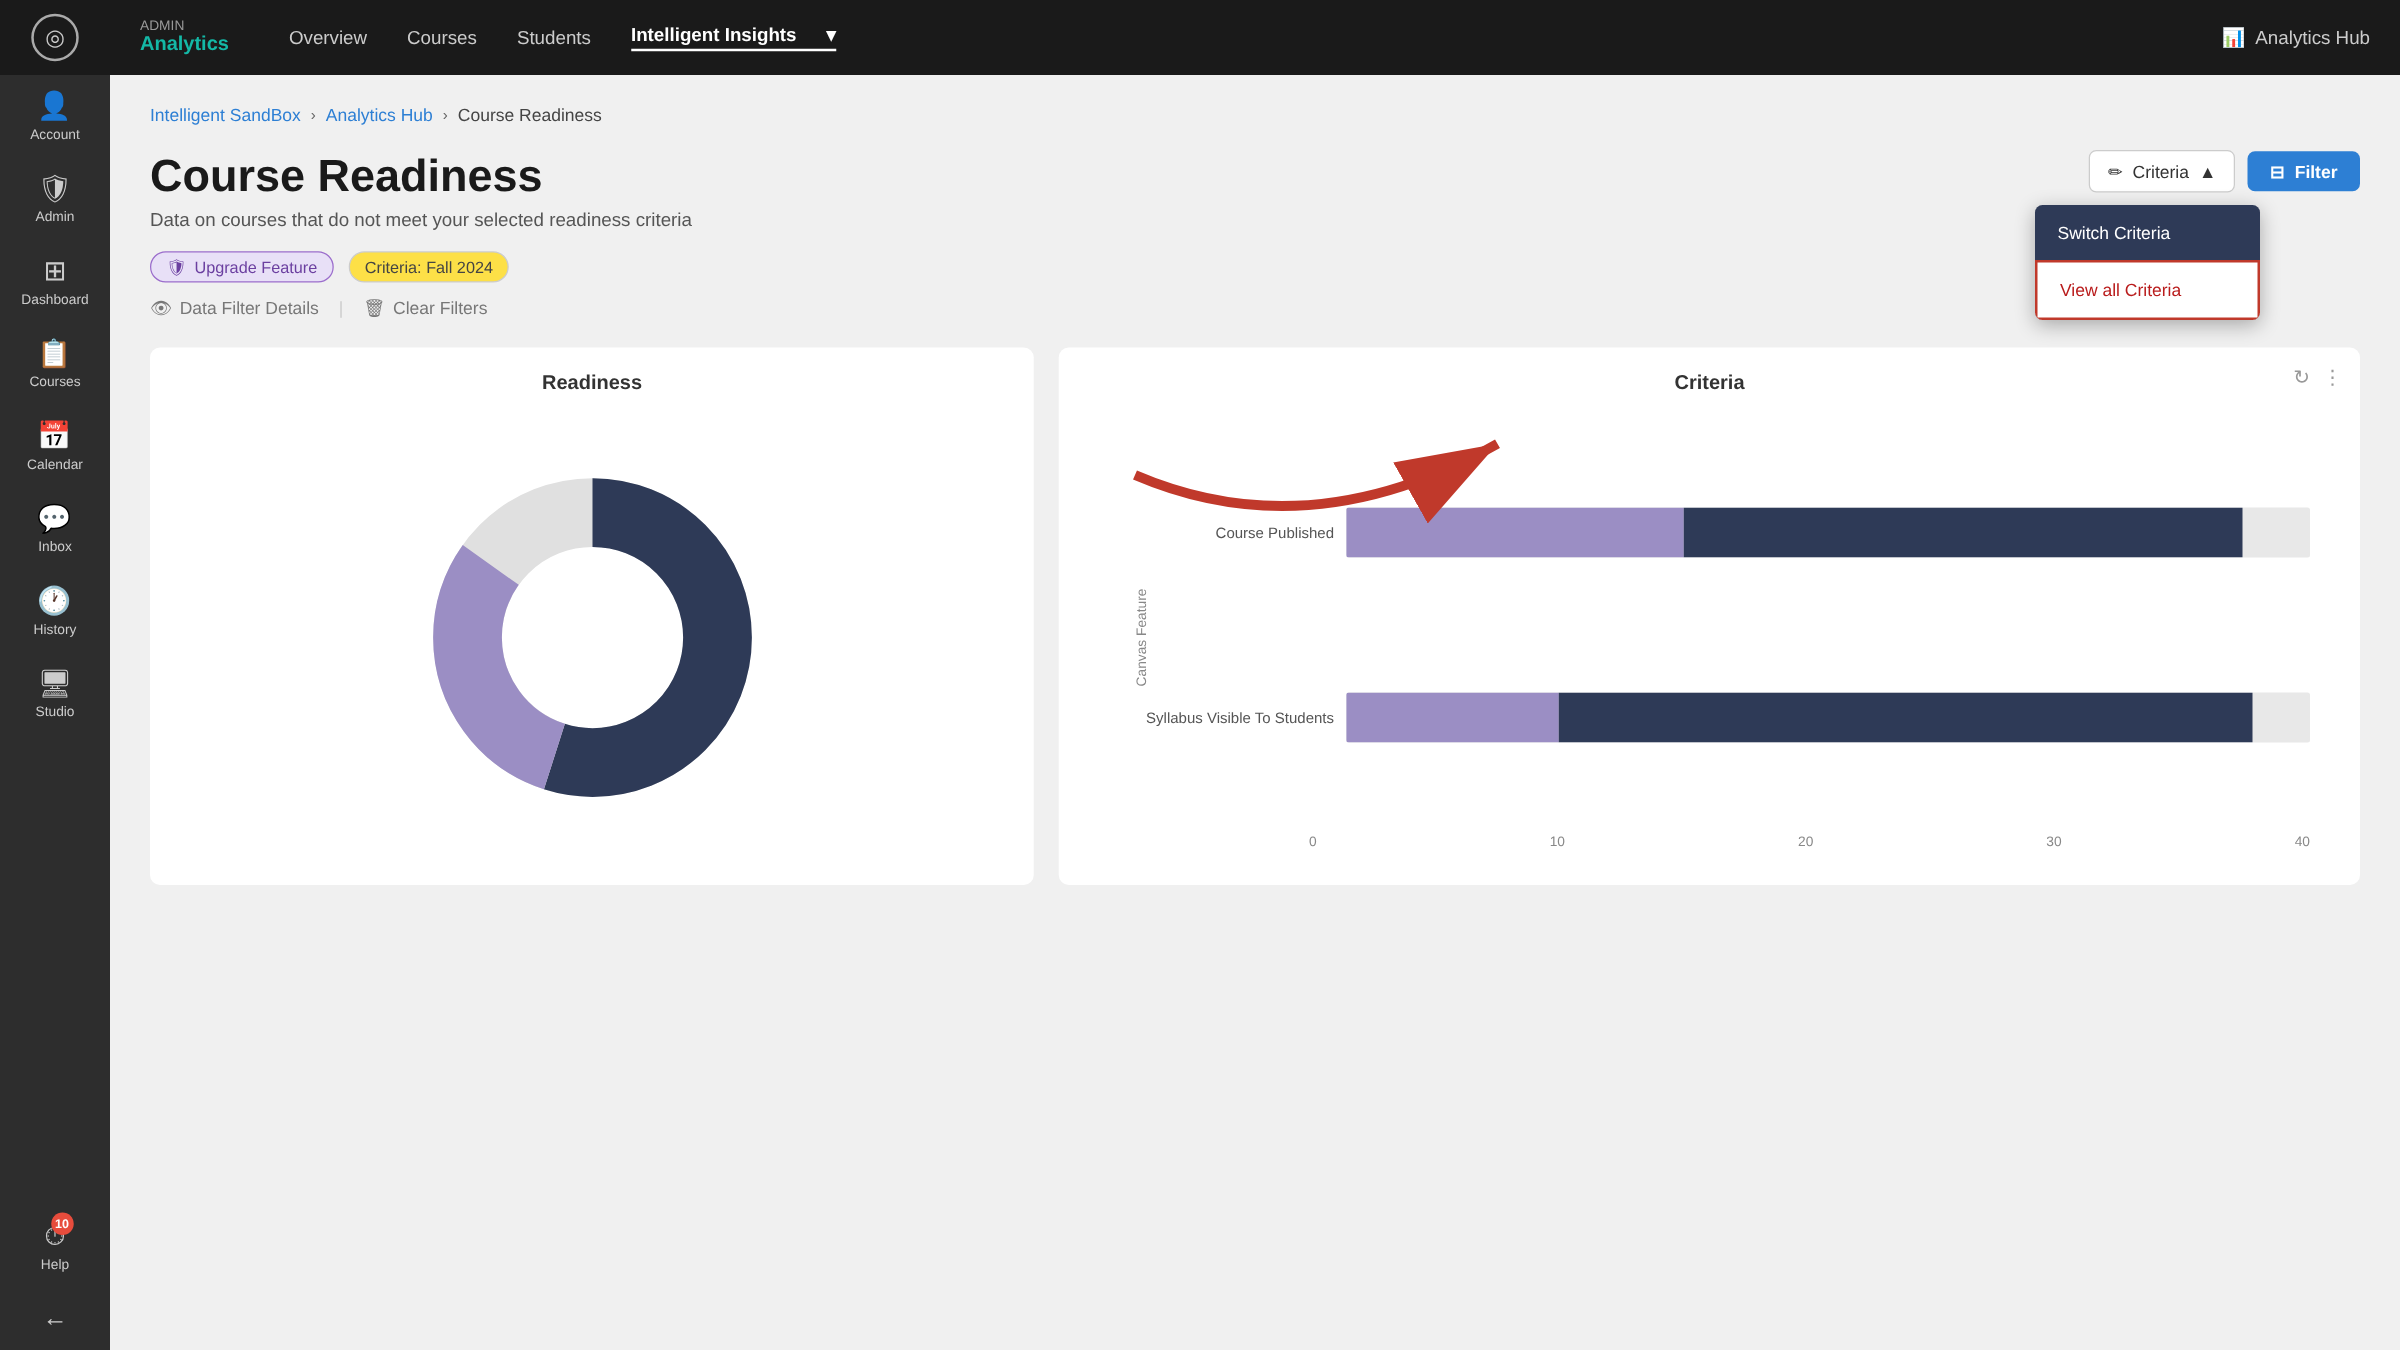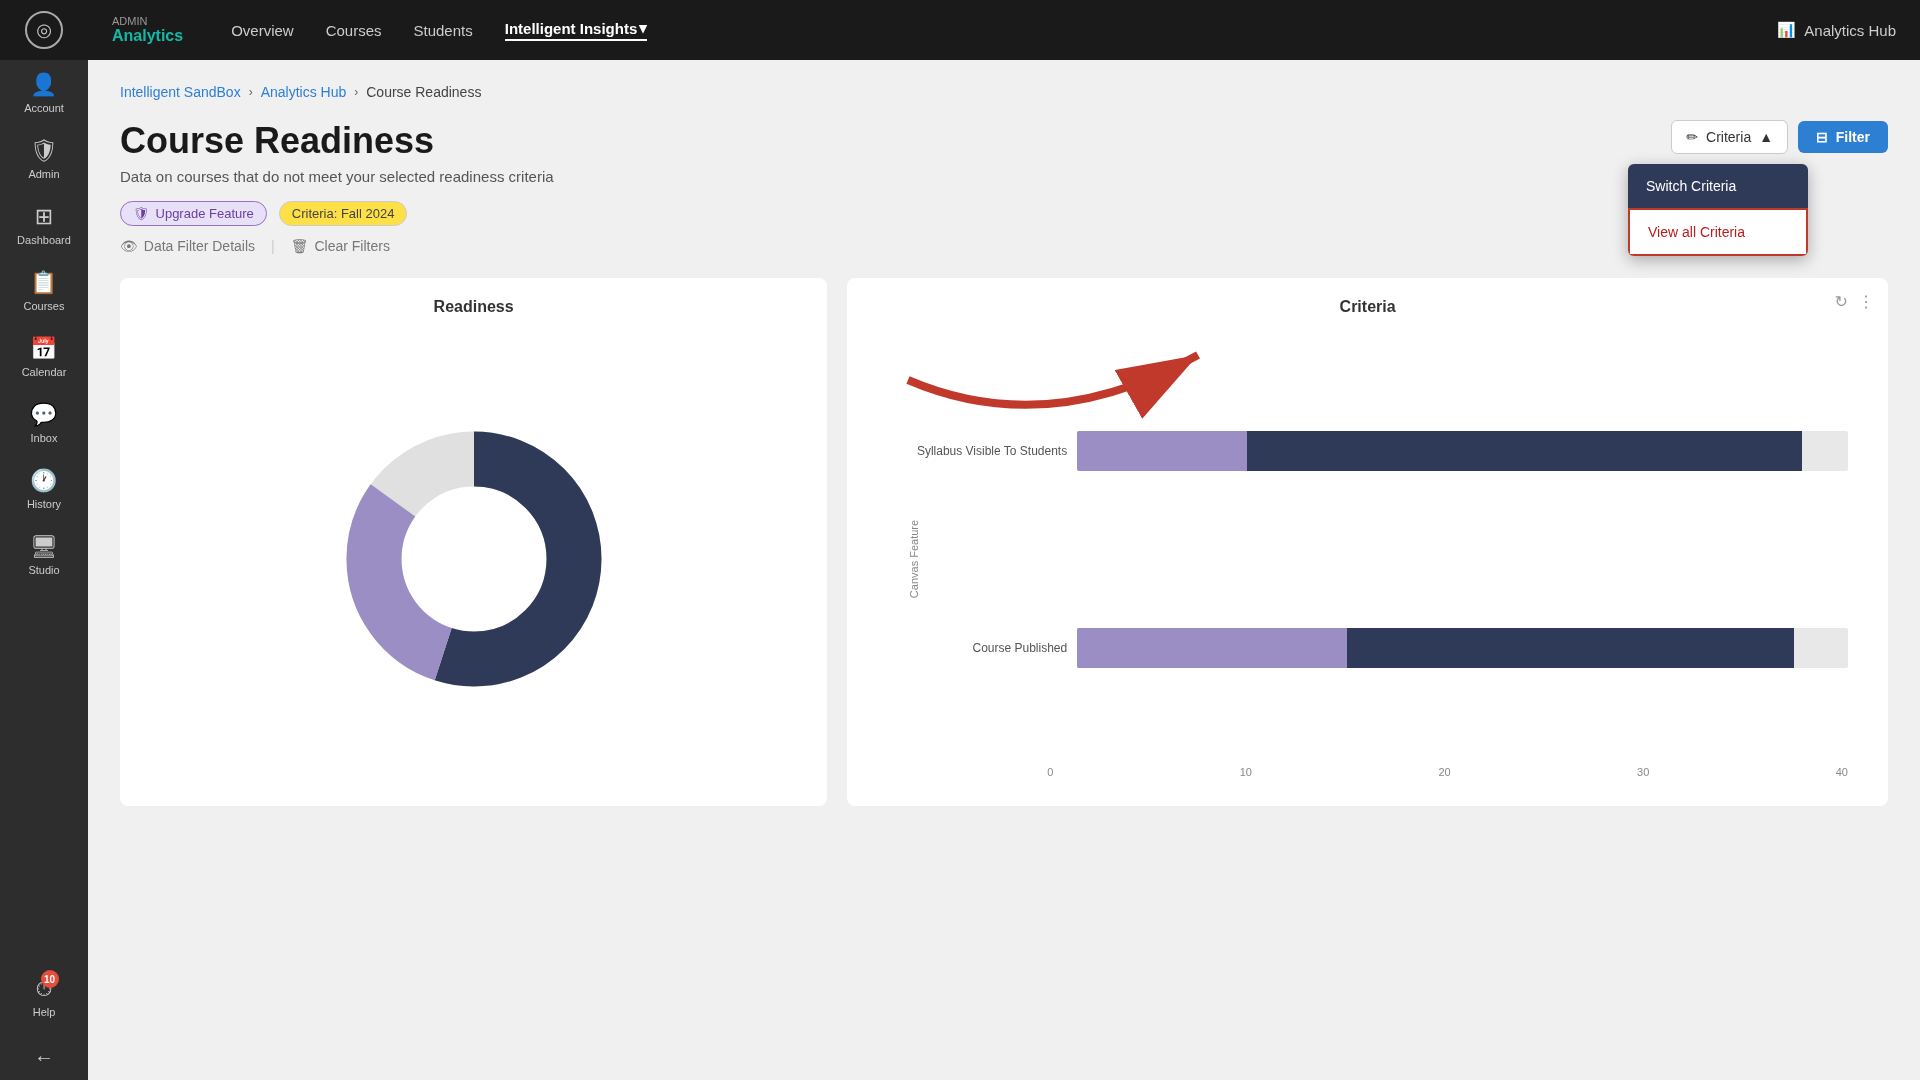--- a/index.html
+++ b/index.html
@@ -124,21 +124,21 @@
     .topnav-link {
       color: #ccc;
       font-size: 15px;
       cursor: pointer;
       text-decoration: none;
       padding: 4px 0;
     }
     .topnav-link-insights {
       display: flex;
       align-items: center;
-      gap: 2px;
+      gap: 24px;
       color: #fff;
       font-size: 15px;
       font-weight: 600;
       cursor: pointer;
       border-bottom: 2px solid #fff;
       padding-bottom: 2px;
     }
     .topnav-right {
       margin-left: auto;
       display: flex;
@@ -292,21 +292,21 @@
       gap: 6px;
       cursor: pointer;
       color: #777;
     }
     .filter-sep { color: #ccc; }
 
     
     .charts-row {
       display: flex;
       gap: 20px;
-      height: 528px;
+      height: 430px;
     }
     .chart-card {
       background: #fff;
       border-radius: 8px;
       flex: 1;
       padding: 20px;
       display: flex;
       flex-direction: column;
       position: relative;
     }
@@ -546,32 +546,32 @@
         <div class="chart-title">Criteria</div>
         <div class="chart-actions">
           <span class="chart-action-icon">↻</span>
           <span class="chart-action-icon">⋮</span>
         </div>
         <div class="bar-chart-container">
           <div style="position: absolute; left: 8px; top: 50%; transform: translateY(-50%) rotate(-90deg); font-size: 11px; color: #888; white-space: nowrap; transform-origin: center;">Canvas Feature</div>
           <div class="bar-chart-inner">
 
             <div class="bar-row">
+              <span class="bar-label">Course Published</span>
+              <div class="bar-track">
+                <div class="bar-fill-light" style="width: 35%; left: 0;"></div>
+                <div class="bar-fill-dark" style="left: 35%; width: 58%;"></div>
+              </div>
+            </div>
+
+            <div class="bar-row">
               <span class="bar-label">Syllabus Visible To Students</span>
               <div class="bar-track">
                 <div class="bar-fill-light" style="width: 22%; left: 0;"></div>
                 <div class="bar-fill-dark" style="left: 22%; width: 72%;"></div>
-              </div>
-            </div>
-
-            <div class="bar-row">
-              <span class="bar-label">Course Published</span>
-              <div class="bar-track">
-                <div class="bar-fill-light" style="width: 35%; left: 0;"></div>
-                <div class="bar-fill-dark" style="left: 35%; width: 58%;"></div>
               </div>
             </div>
           </div>
           <div class="x-axis">
             <span>0</span>
             <span>10</span>
             <span>20</span>
             <span>30</span>
             <span>40</span>
           </div>

